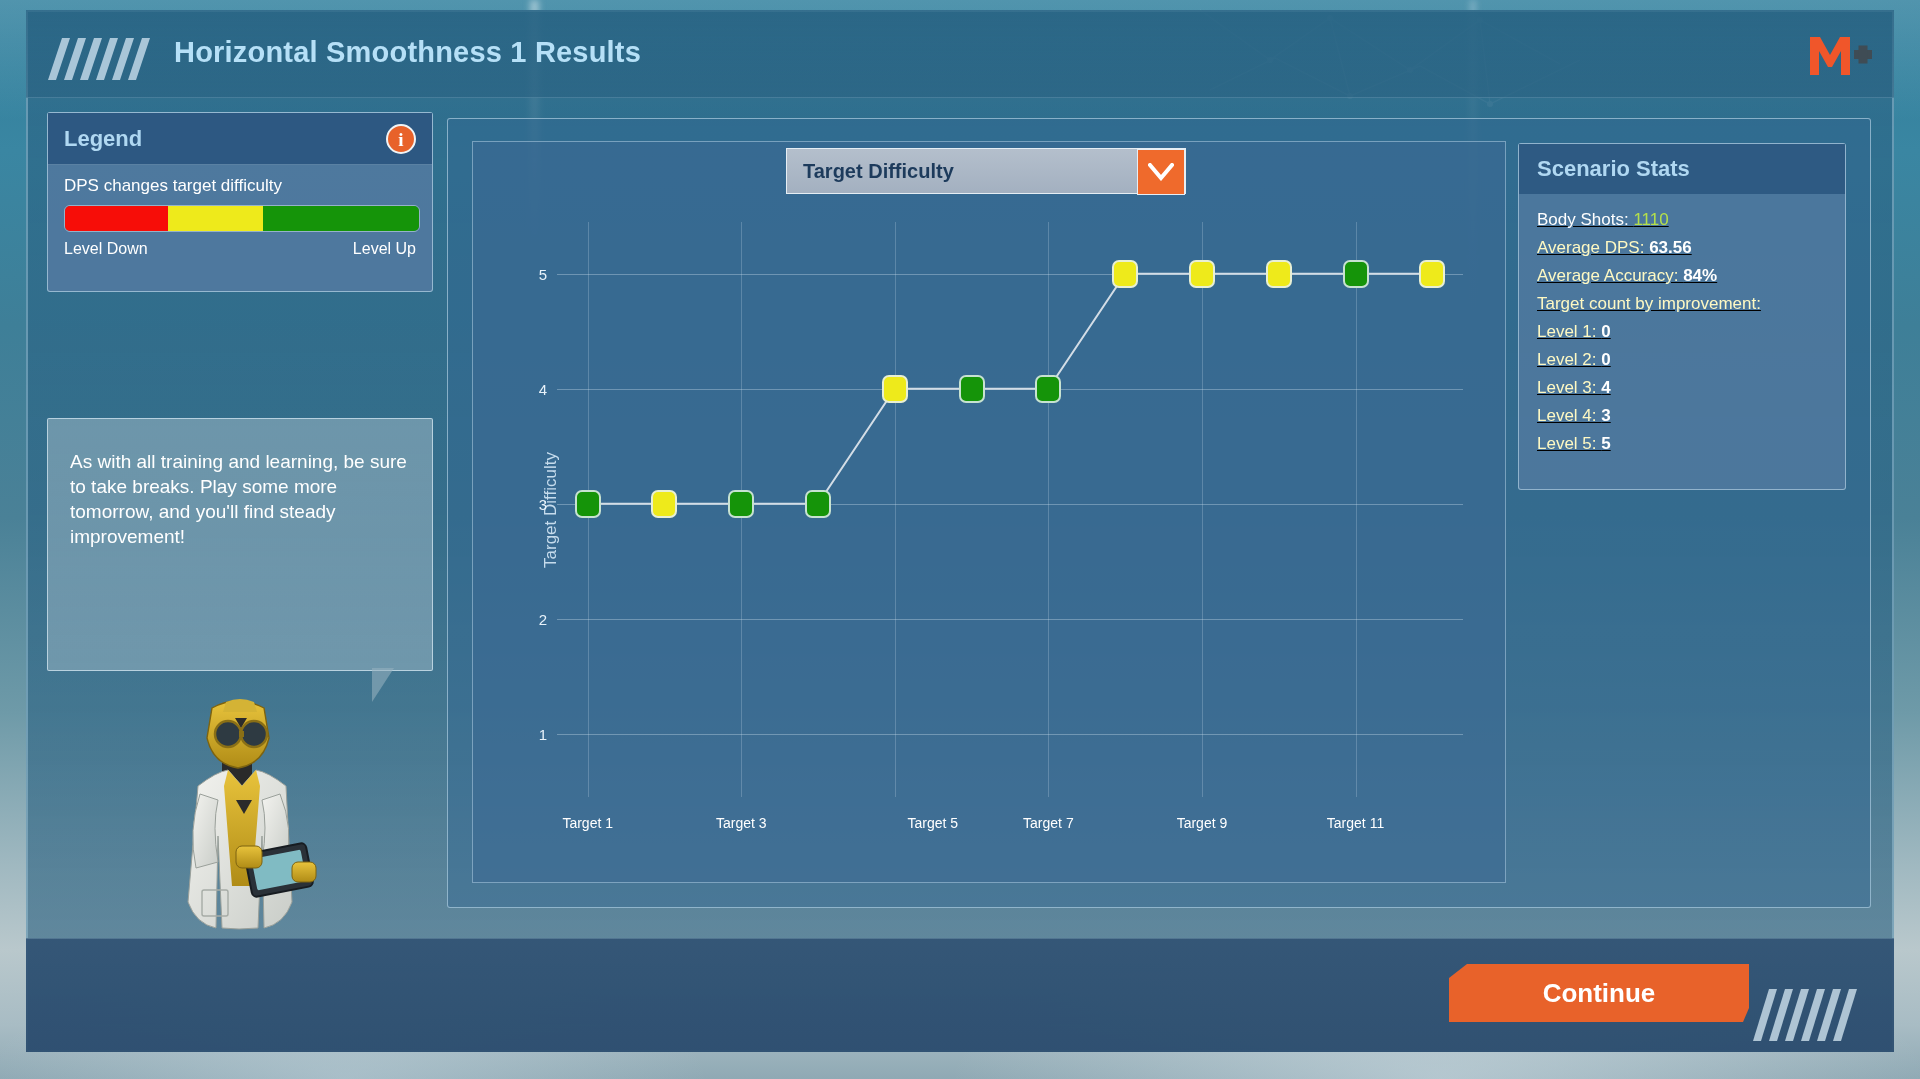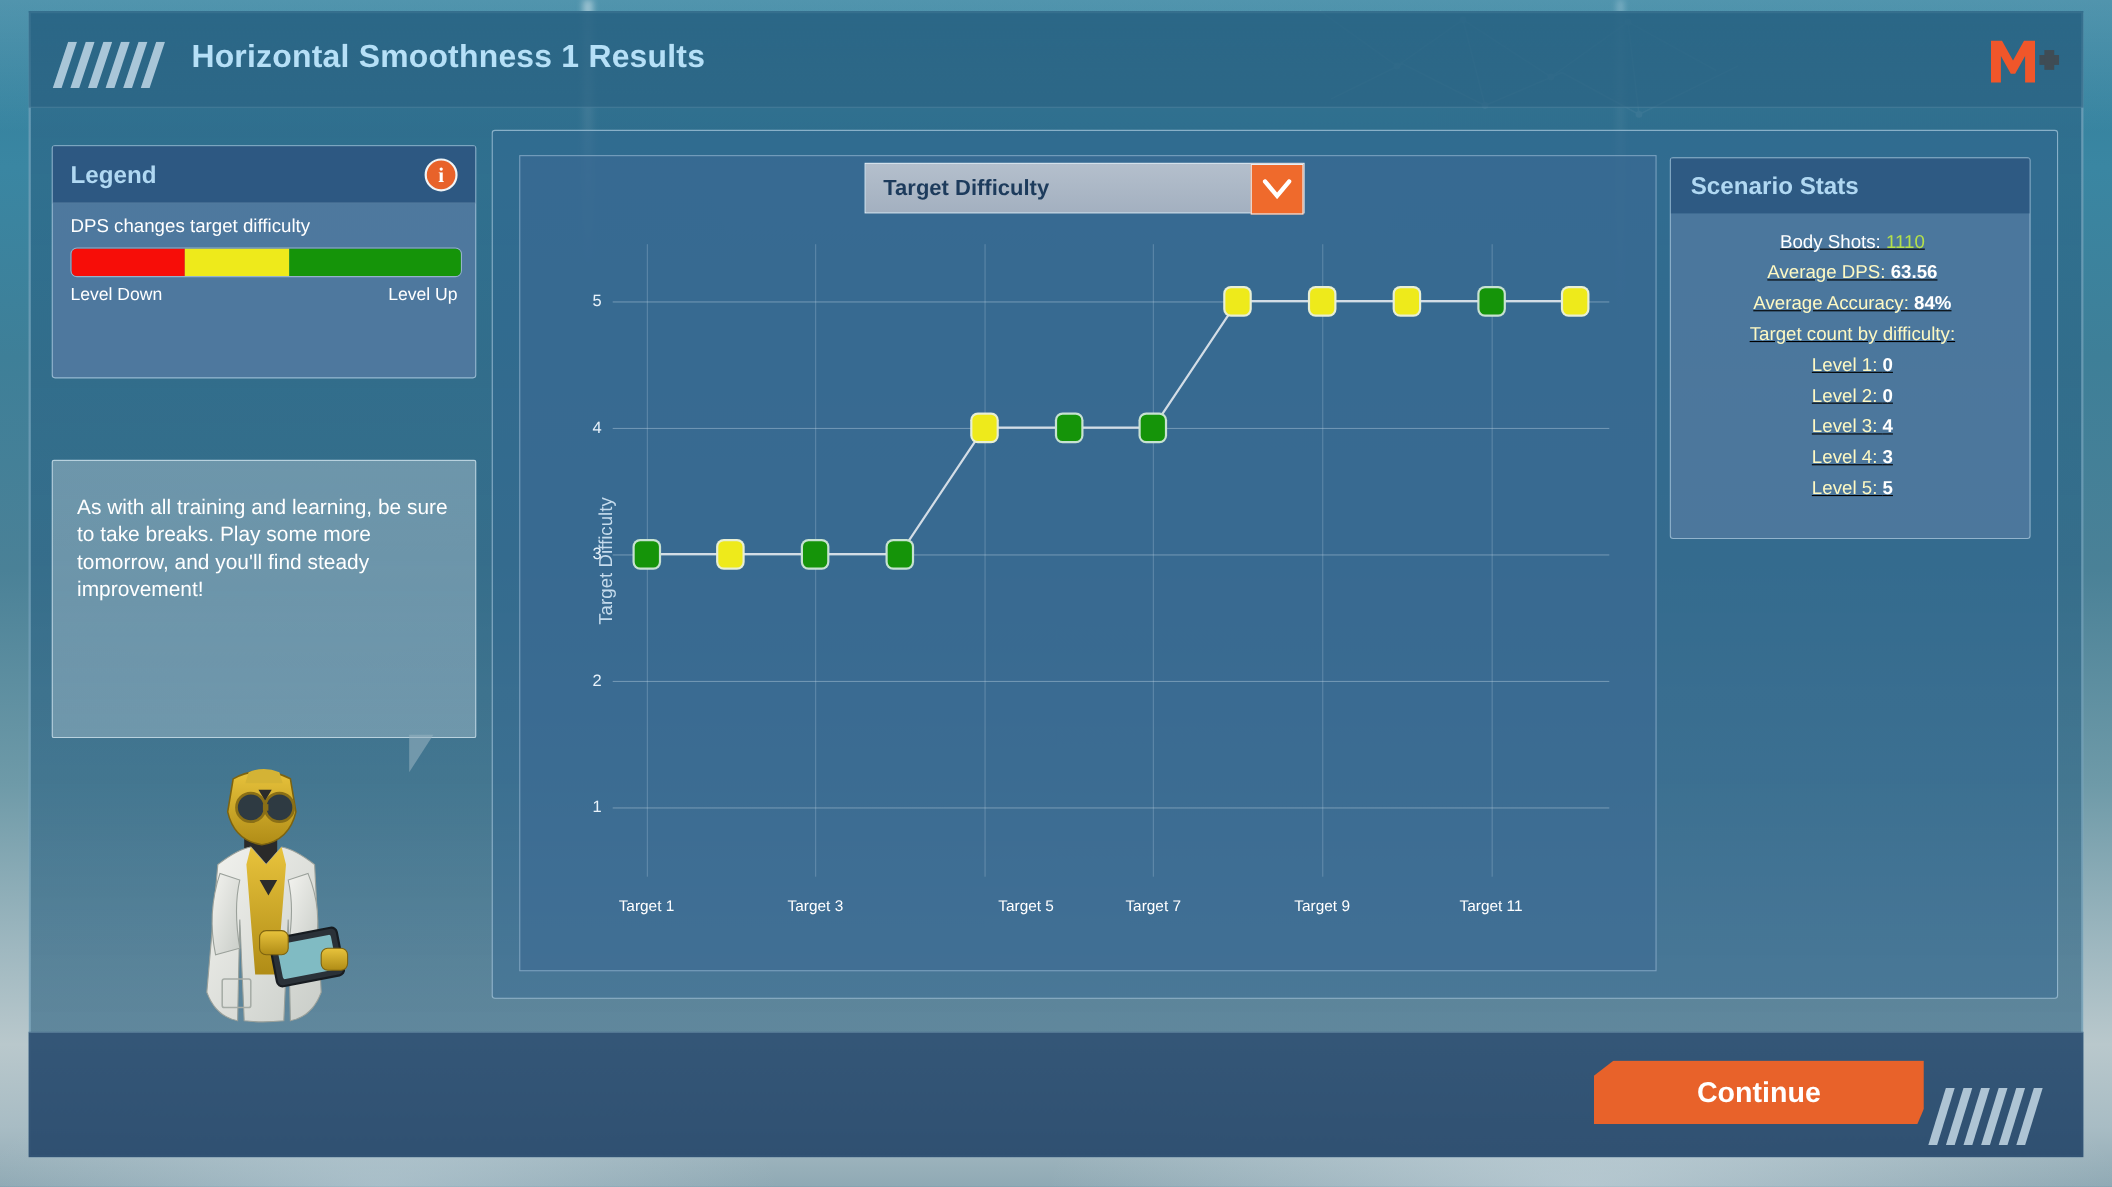--- a/index.html
+++ b/index.html
@@ -62,21 +62,21 @@
   #header-stripes { position:absolute; left:12px; top:28px; width:120px; height:42px; }
   #page-title {
     position:absolute; left:148px; top:26px;
     font-size: 29px; font-weight: bold; color:#b6e0f7;
     letter-spacing:.2px;
   }
   #logo { position:absolute; right:22px; top:23px; width:64px; height:44px; }
 
   
   #legend-panel {
-    position:absolute; left:47px; top:132px; width:386px; height:212px;
+    position:absolute; left:47px; top:112px; width:386px; height:180px;
     background: rgba(82,122,160,.88);
     border: 1px solid rgba(175,205,225,.75);
     border-radius: 3px;
   }
   #legend-head {
     position:absolute; left:0; top:0; width:100%; height:52px;
     background: rgba(42,86,128,.92);
     border-bottom:1px solid rgba(175,205,225,.35);
   }
   #legend-title {
@@ -197,21 +197,20 @@
     background:#ef6a2c; border:1px solid #e6eef4;
     display:flex; align-items:center; justify-content:center;
   }
 
   
   #stats-panel {
     position:absolute; left:1518px; top:143px; width:328px; height:347px;
     background: rgba(82,122,160,.80);
     border:1px solid rgba(175,205,225,.70);
     border-radius:3px;
-    text-align:center;
   }
   #stats-head {
     position:absolute; left:0; top:0; width:100%; height:50px;
     background: rgba(42,86,128,.88);
   }
   #stats-title {
     position:absolute; left:18px; top:12px;
     font-size:22px; font-weight:bold; color:#b0d8f2;
   }
   #stats-list { position:absolute; left:18px; top:66px; right:14px;text-decoration:underline; }
@@ -404,21 +403,21 @@
   </div>
 </div>
 
 <div id="stats-panel">
   <div id="stats-head"></div>
   <div id="stats-title">Scenario Stats</div>
   <div id="stats-list">
       <div class="stat-row highlight"><span class="stat-label">Body Shots: </span><span class="stat-value">1110</span></div>
       <div class="stat-row"><span class="stat-label">Average DPS: </span><span class="stat-value">63.56</span></div>
       <div class="stat-row"><span class="stat-label">Average Accuracy: </span><span class="stat-value">84%</span></div>
-      <div class="stat-row"><span class="stat-label">Target count by difficulty:</span></div>
+      <div class="stat-row"><span class="stat-label">Target count by improvement:</span></div>
       <div class="stat-row"><span class="stat-label">Level 1: </span><span class="stat-value">0</span></div>
       <div class="stat-row"><span class="stat-label">Level 2: </span><span class="stat-value">0</span></div>
       <div class="stat-row"><span class="stat-label">Level 3: </span><span class="stat-value">4</span></div>
       <div class="stat-row"><span class="stat-label">Level 4: </span><span class="stat-value">3</span></div>
       <div class="stat-row"><span class="stat-label">Level 5: </span><span class="stat-value">5</span></div>
     </div>
 </div>
 
 <div id="footer">
   <button id="continue-btn">

